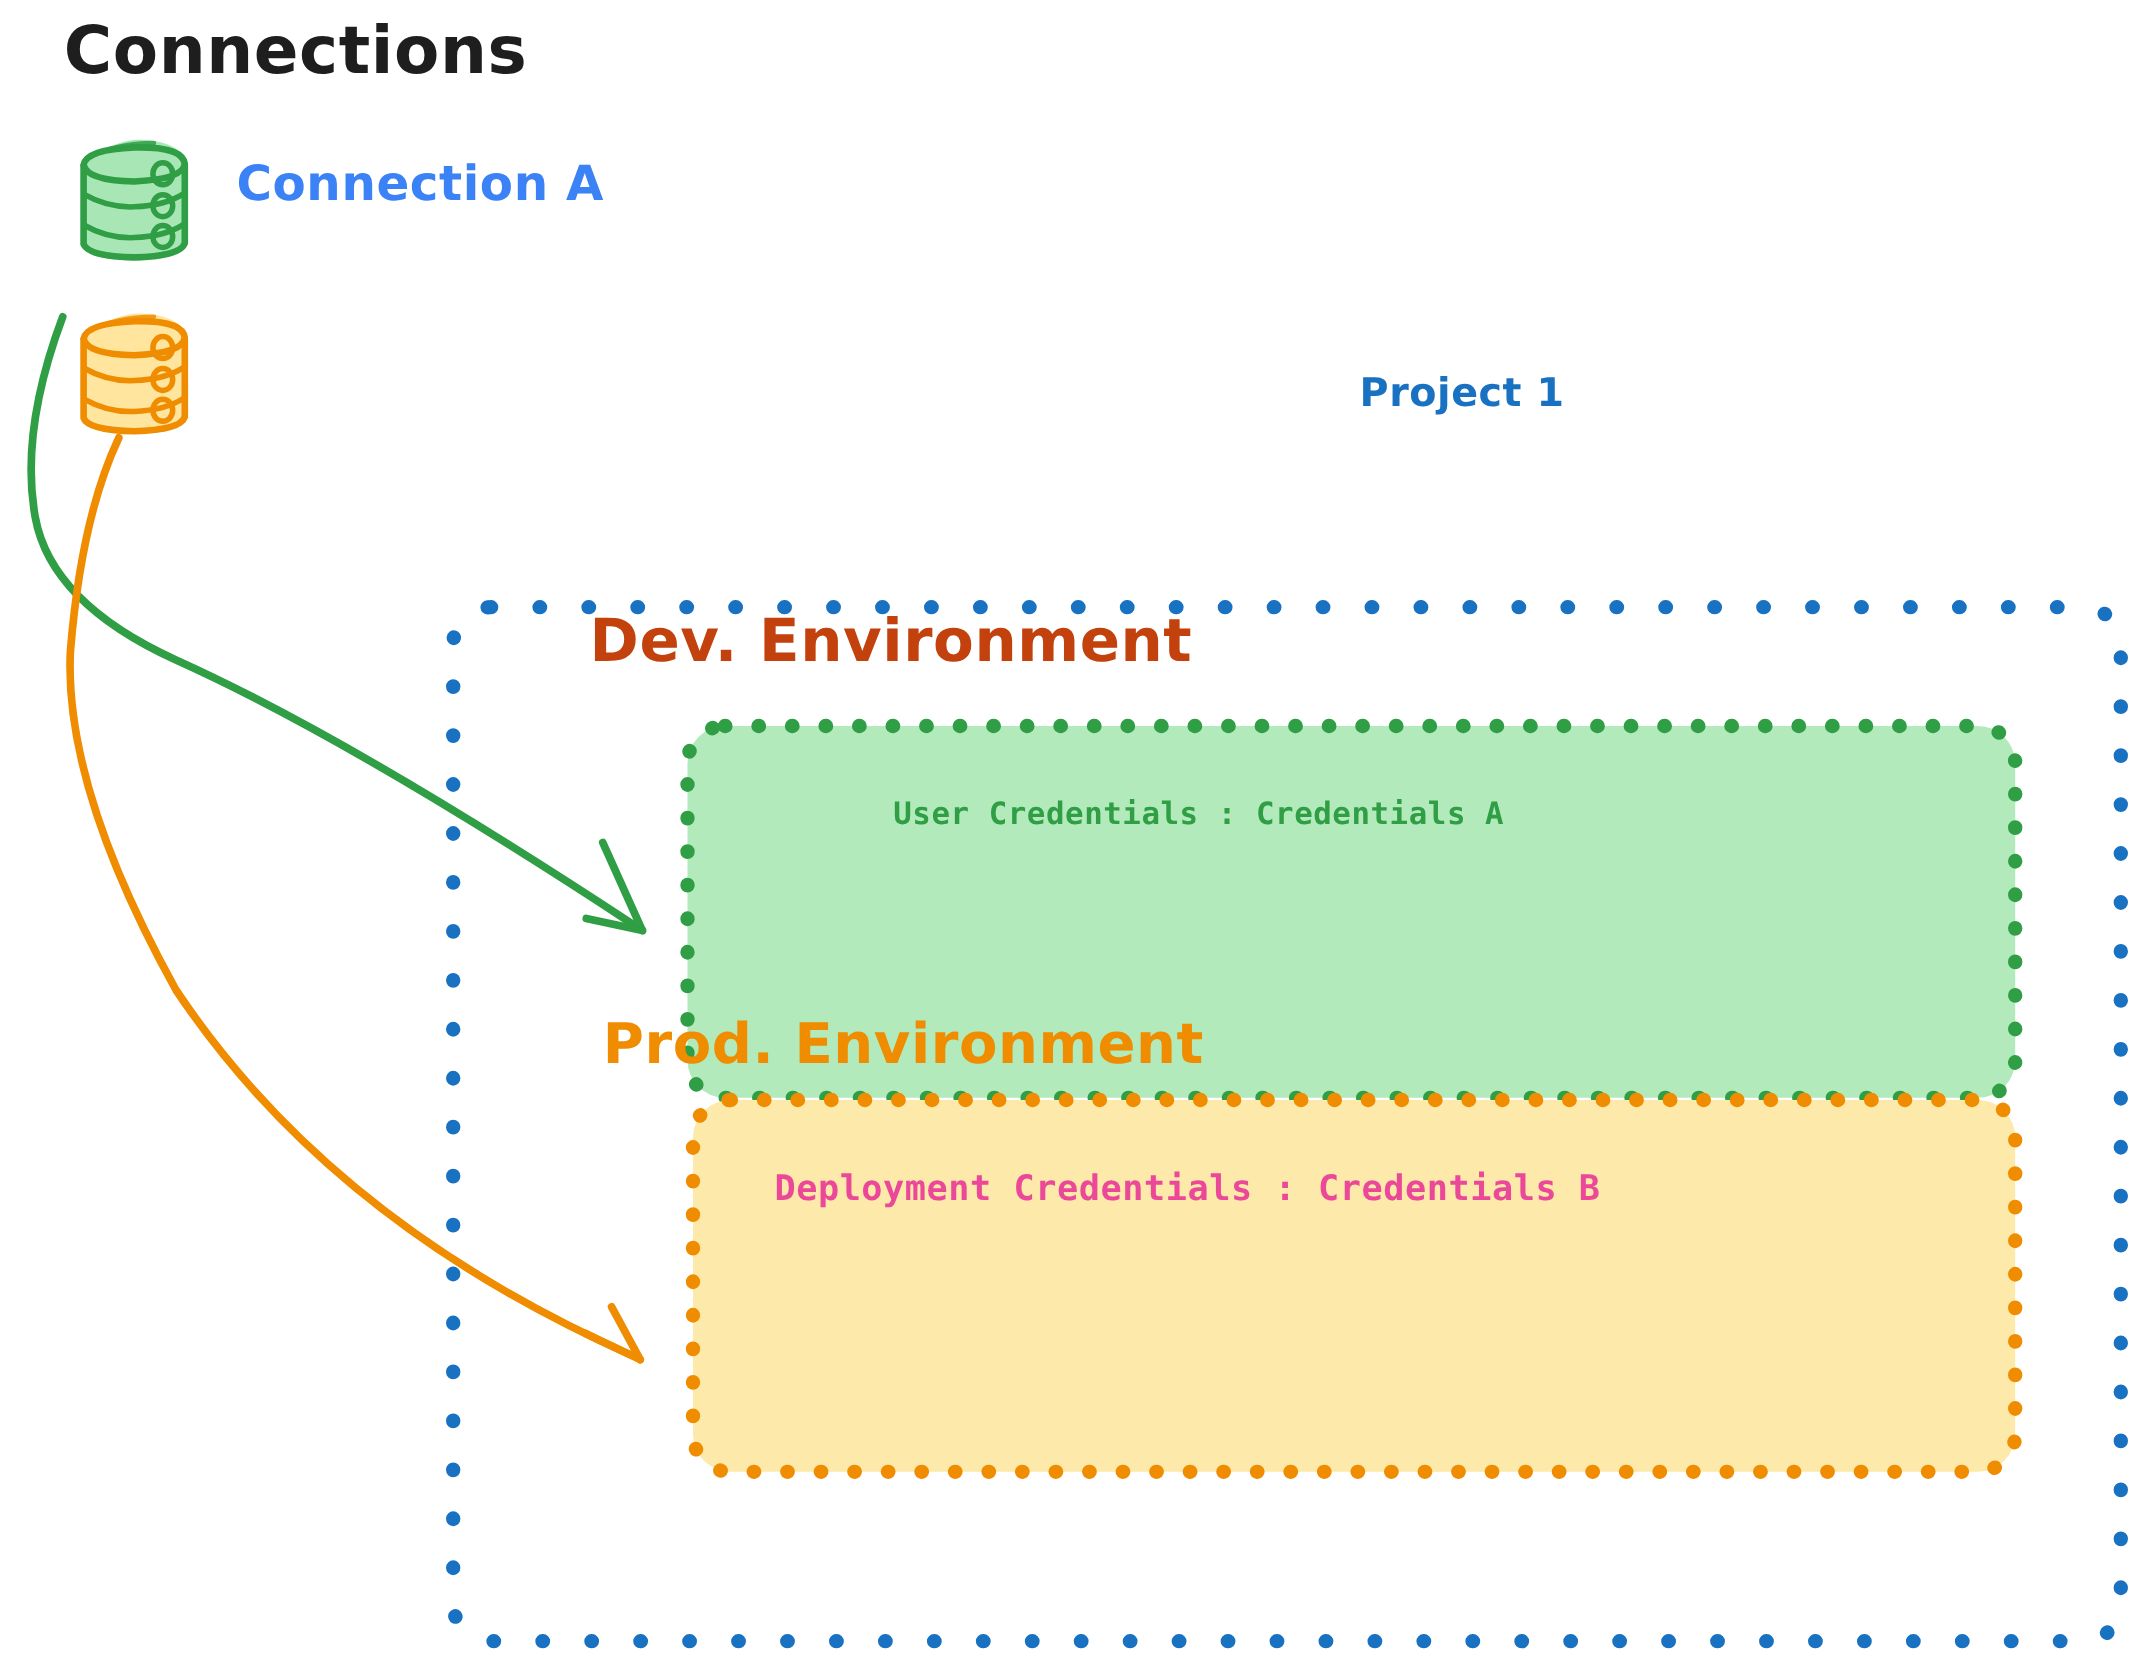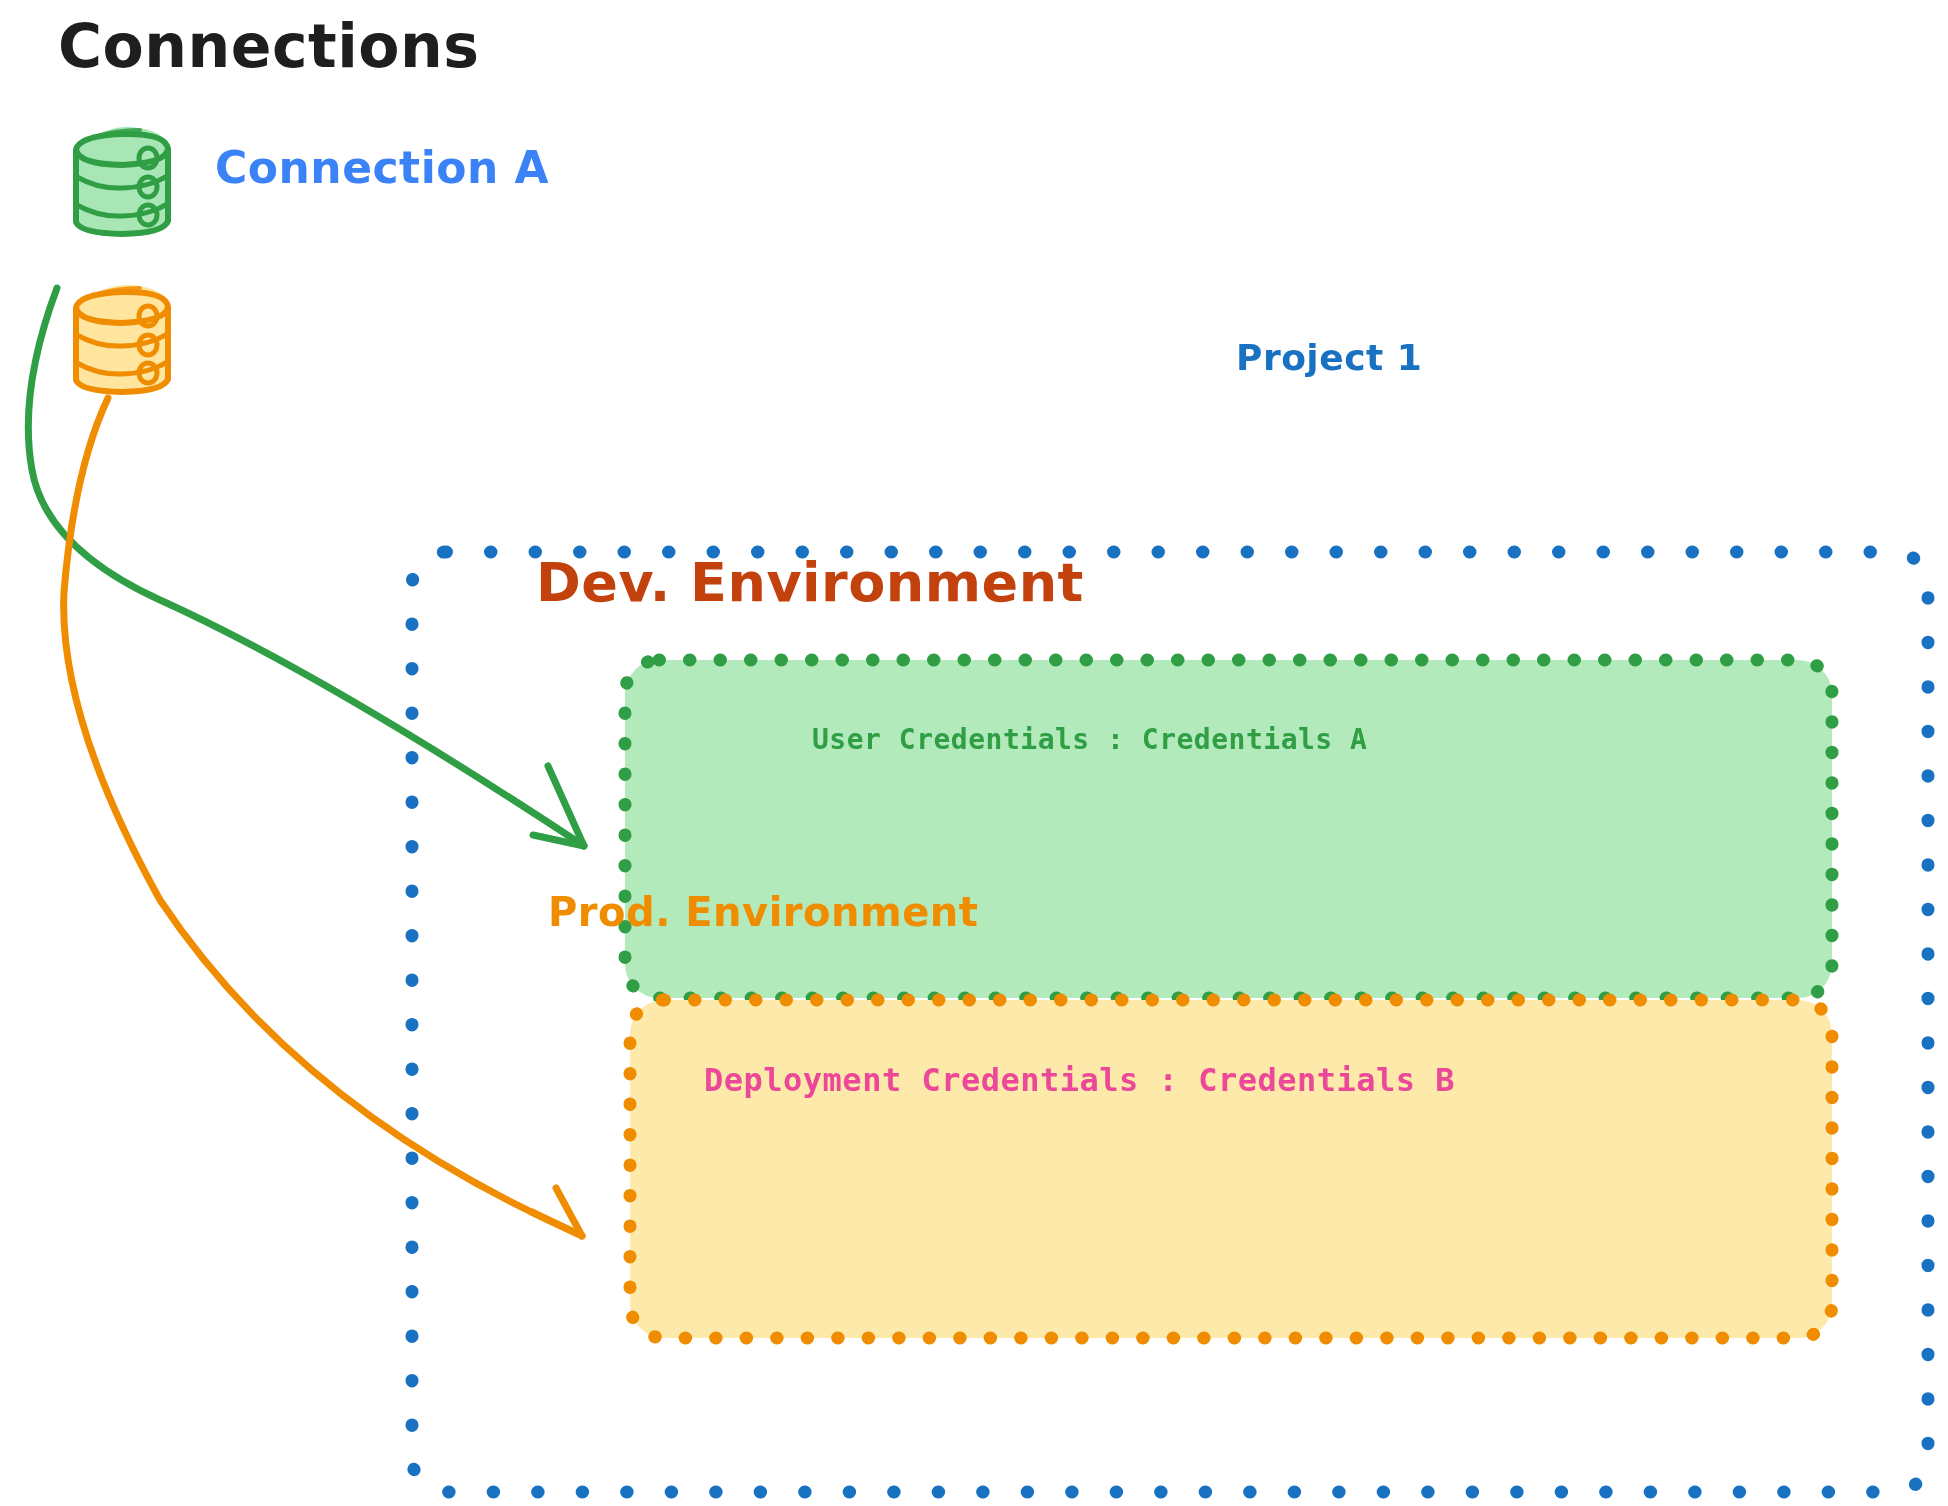--- a/index.html
+++ b/index.html
@@ -69,22 +69,22 @@
     color: #1971c2;
   }
   #label-dev-env {
     left: 536px;
     top: 556px;
     font-size: 54px;
     color: #c2410c;
   }
   #label-prod-env {
     left: 548px;
-    top: 892px;
-    font-size: 40px;
+    top: 924px;
+    font-size: 51px;
     color: #f08c00;
   }
   #label-dev-credentials {
     left: 812px;
     top: 726px;
     font-size: 28px;
     color: #2f9e44;
   }
   #label-prod-credentials {
     left: 704px;

